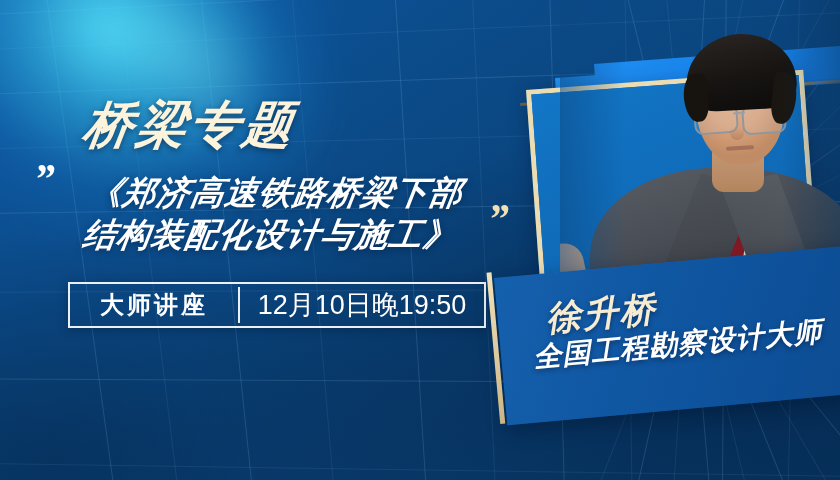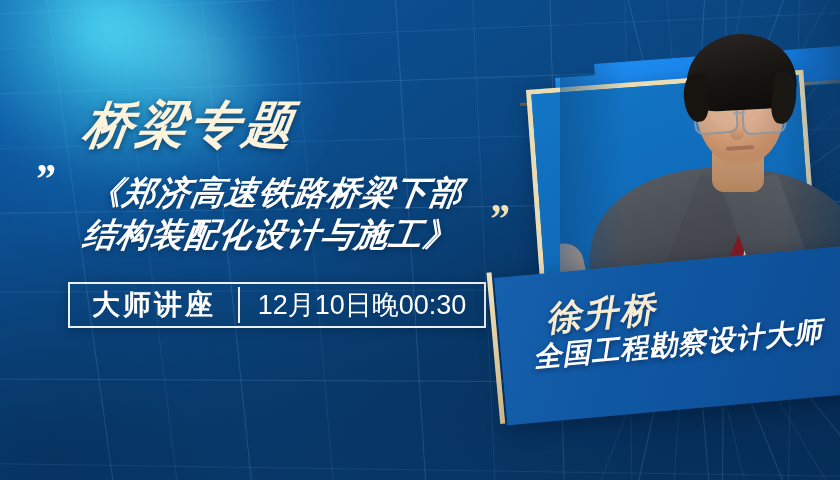--- a/index.html
+++ b/index.html
@@ -76,21 +76,21 @@
   .date-box{
     position:absolute;left:68px;top:282px;
     width:414px;height:42px;
     border:2px solid rgba(255,255,255,.92);
     display:flex;align-items:stretch;
     box-shadow:0 2px 9px rgba(0,20,50,.35);
   }
   .date-box .cell{display:flex;align-items:center;justify-content:center;}
   .date-tag{
     flex:0 0 168px;
-    font-size:28px;font-weight:700;color:#ffffff;letter-spacing:3px;
+    font-size:24px;font-weight:700;color:#ffffff;letter-spacing:3px;
   }
   .date-sep{width:2px;background:rgba(255,255,255,.92);margin:3px 0;}
   .date-val{
     flex:1;
     font-size:27px;font-weight:400;color:#ffffff;letter-spacing:0px;
   }
 
   .sub-strip{
     position:absolute;left:68px;top:338px;
     height:28px;min-width:262px;
@@ -368,21 +368,21 @@
   <div class="title-main">桥梁专题</div>
   <div class="title-book">
     <div>《郑济高速铁路桥梁下部</div>
     <div>结构装配化设计与施工》</div>
   </div>
   <div class="quote quote-close">”</div>
 
   <div class="date-box">
     <div class="cell date-tag">大师讲座</div>
     <div class="date-sep"></div>
-    <div class="cell date-val">12月10日晚00:30</div>
+    <div class="cell date-val">12月10日晚19:50</div>
   </div>
 
 
   <div class="name-plate">
     <div class="edge"></div>
     <div class="np-name">徐升桥</div>
     <div class="np-role">全国工程勘察设计大师</div>
   </div>
 
 </div>

